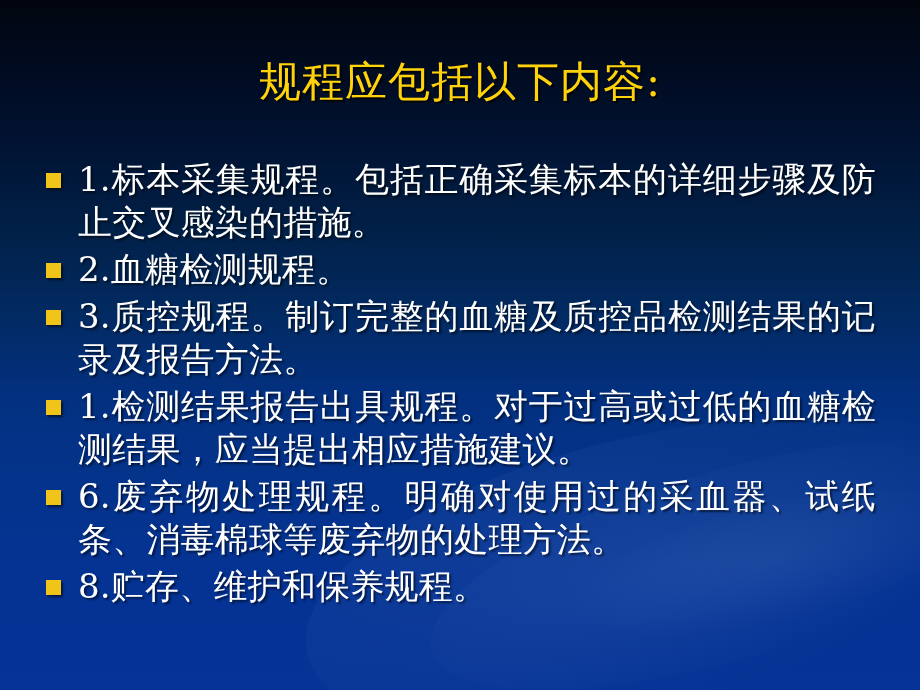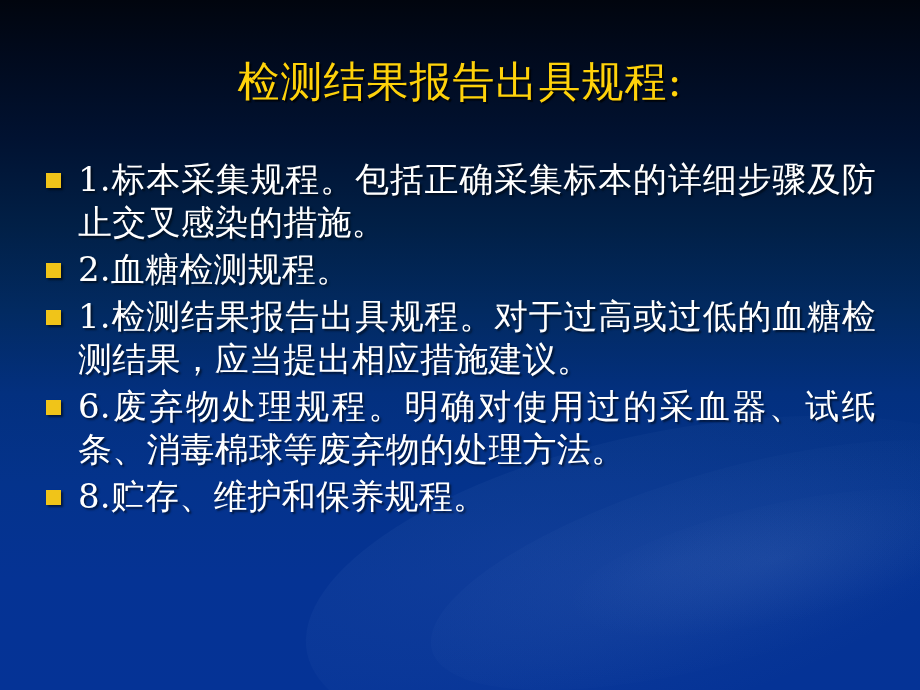--- a/index.html
+++ b/index.html
@@ -122,34 +122,38 @@
 </style>
 </head>
 <body>
 
 <div id="slide">
 
   <div class="swoosh swoosh-a"></div>
   <div class="swoosh swoosh-b"></div>
   <div class="swoosh swoosh-c"></div>
 
-  <div id="title">检测结果报告出具规程:</div>
+  <div id="title">规程应包括以下内容:</div>
 
   <div id="body">
 
     <div class="bullet-row">
       <span class="bullet-marker"></span>
       <span class="bullet-text">1.标本采集规程。包括正确采集标本的详细步骤及防止交叉感染的措施。</span>
     </div>
 
     <div class="bullet-row">
       <span class="bullet-marker"></span>
       <span class="bullet-text">2.血糖检测规程。</span>
     </div>
 
+    <div class="bullet-row">
+      <span class="bullet-marker"></span>
+      <span class="bullet-text">3.质控规程。制订完整的血糖及质控品检测结果的记录及报告方法。</span>
+    </div>
 
     <div class="bullet-row">
       <span class="bullet-marker"></span>
       <span class="bullet-text">1.检测结果报告出具规程。对于过高或过低的血糖检测结果，应当提出相应措施建议。</span>
     </div>
 
     <div class="bullet-row">
       <span class="bullet-marker"></span>
       <span class="bullet-text">6.废弃物处理规程。明确对使用过的采血器、试纸条、消毒棉球等废弃物的处理方法。</span>
     </div>

